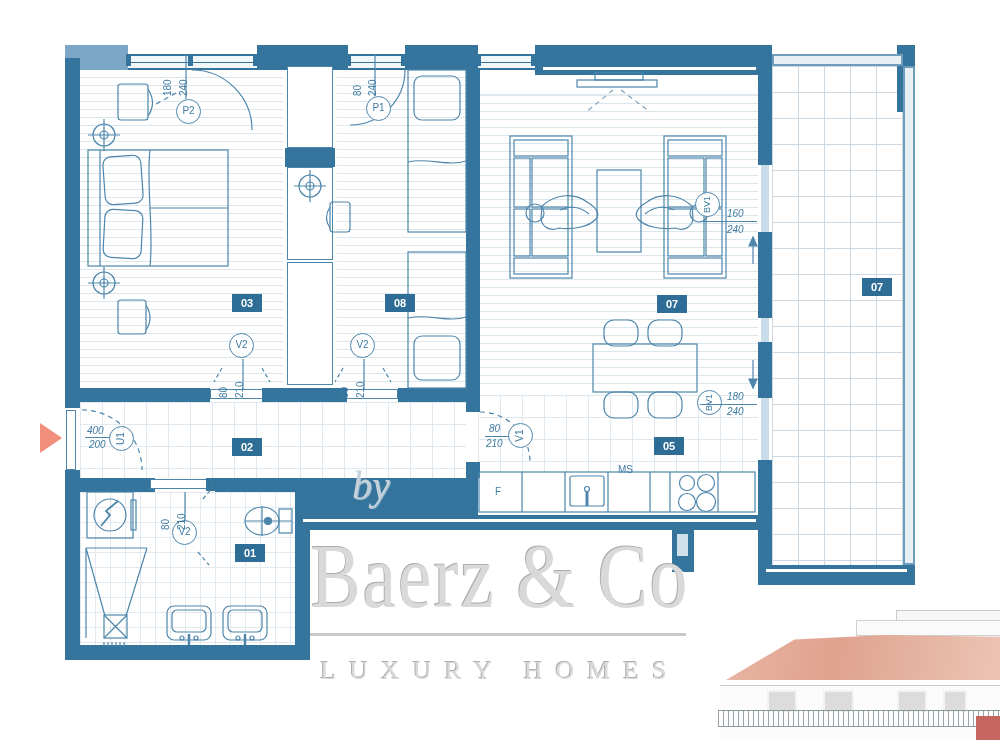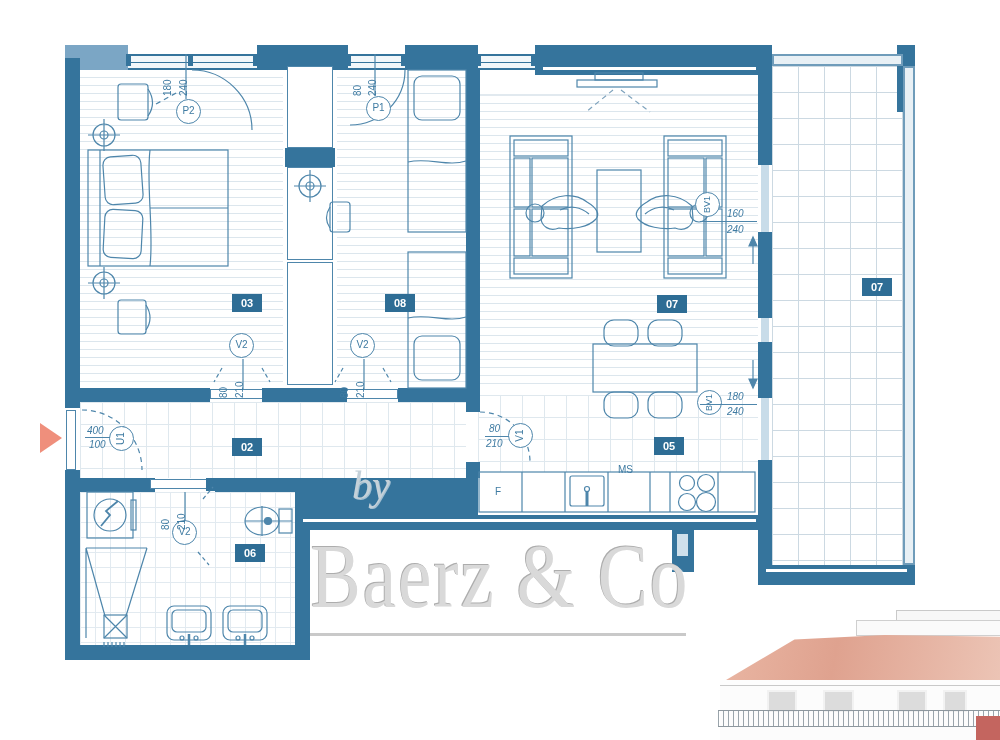--- a/index.html
+++ b/index.html
@@ -253,21 +253,21 @@
       <path d="M185,492 V521"></path>
       <path d="M203,499 L213,487 M198,552 L209,565" stroke-dasharray="4 3"></path>
       <path d="M753,264 V244"></path>
       <path d="M753,237 l-4,9 h8 z" fill="#4e86ab"></path>
       <path d="M753,360 V380"></path>
       <path d="M753,388 l-4,-9 h8 z" fill="#4e86ab"></path>
     </g>
   </svg>
 
   <div class="badge" style="left:200px;top:438px;">02</div>
-  <div class="badge" style="left:203px;top:544px;">06</div>
+  <div class="badge" style="left:203px;top:544px;">01</div>
   <div class="badge" style="left:200px;top:294px;">03</div>
   <div class="badge" style="left:353px;top:294px;">08</div>
   <div class="badge" style="left:622px;top:437px;">05</div>
   <div class="badge" style="left:625px;top:295px;">07</div>
   <div class="badge" style="left:830px;top:278px;">07</div>
 
   <div class="circle" style="left:176px;top:99px;">P2</div>
   <div class="circle" style="left:366px;top:96px;">P1</div>
   <div class="circle" style="left:229px;top:333px;">V2</div>
   <div class="circle" style="left:350px;top:333px;">V2</div>
@@ -285,36 +285,37 @@
   <span class="dimv" style="left:246px;top:386px;">210</span>
   <span class="dimv" style="left:351px;top:386px;">80</span>
   <span class="dimv" style="left:367px;top:386px;">210</span>
   <span class="dimv" style="left:172px;top:518px;">80</span>
   <span class="dimv" style="left:188px;top:518px;">210</span>
   <span class="dimh" style="left:489px;top:423px;">80</span>
   <div class="hbar" style="left:485px;top:436px;width:24px;"></div>
   <span class="dimh" style="left:486px;top:438px;">210</span>
   <span class="dimh" style="left:87px;top:425px;">400</span>
   <div class="hbar" style="left:85px;top:437px;width:25px;"></div>
-  <span class="dimh" style="left:89px;top:439px;">100</span>
+  <span class="dimh" style="left:89px;top:439px;">200</span>
   <span class="dimh" style="left:727px;top:208px;">160</span>
   <div class="hbar" style="left:700px;top:221px;width:57px;"></div>
   <span class="dimh" style="left:727px;top:224px;">240</span>
   <span class="dimh" style="left:727px;top:391px;">180</span>
   <div class="hbar" style="left:700px;top:404px;width:57px;"></div>
   <span class="dimh" style="left:727px;top:406px;">240</span>
 
   <span class="klabel" style="left:495px;top:486px;">F</span>
   <span class="klabel" style="left:618px;top:464px;">MS</span>
 
   <div class="arrowR" style="left:40px;top:423px;"></div>
 
   <div class="abs wm" style="left:352px;top:462px;font-size:40px;font-style:italic;color:#c5d1d9;text-shadow:1px 1px 0 rgba(255,255,255,0.55);">by</div>
   <div class="abs wm" style="left:280px;top:524px;width:440px;text-align:center;font-size:82px;letter-spacing:2px;transform:scale(0.92,1.12);transform-origin:center top;">Baerz &amp; Co</div>
   <div class="abs" style="left:310px;top:633px;width:376px;height:3px;background:#c9c9c9;box-shadow:2px 2px 0 #fff;"></div>
+  <div class="abs wm" style="left:290px;top:656px;width:420px;text-align:center;font-size:26px;letter-spacing:13px;">LUXURY HOMES</div>
 
   <div class="abs" style="left:718px;top:598px;width:282px;height:142px;overflow:hidden;">
     <div class="abs" style="left:178px;top:12px;width:104px;height:12px;background:#f7f7f7;border:1px solid #c9c9c9;"></div>
     <div class="abs" style="left:138px;top:22px;width:144px;height:14px;background:#fafafa;border:1px solid #cfcfcf;"></div>
     <div class="abs" style="left:8px;top:36px;width:274px;height:46px;background:linear-gradient(100deg,#e9b5a2 0%,#dfa28f 40%,#ecc4b5 100%);
                 clip-path:polygon(0% 100%,25% 12%,58% 2%,100% 6%,100% 100%);"></div>
     <div class="abs" style="left:2px;top:82px;width:280px;height:5px;background:#fdfdfd;border-bottom:1px solid #c9c9c9;"></div>
     <div class="abs" style="left:2px;top:88px;width:280px;height:54px;background:#fcfcfc;"></div>
     <div class="abs" style="left:49px;top:92px;width:26px;height:18px;background:#dcdcdc;border:2px solid #f2f2f2;"></div>
     <div class="abs" style="left:105px;top:92px;width:27px;height:18px;background:#dcdcdc;border:2px solid #f2f2f2;"></div>

